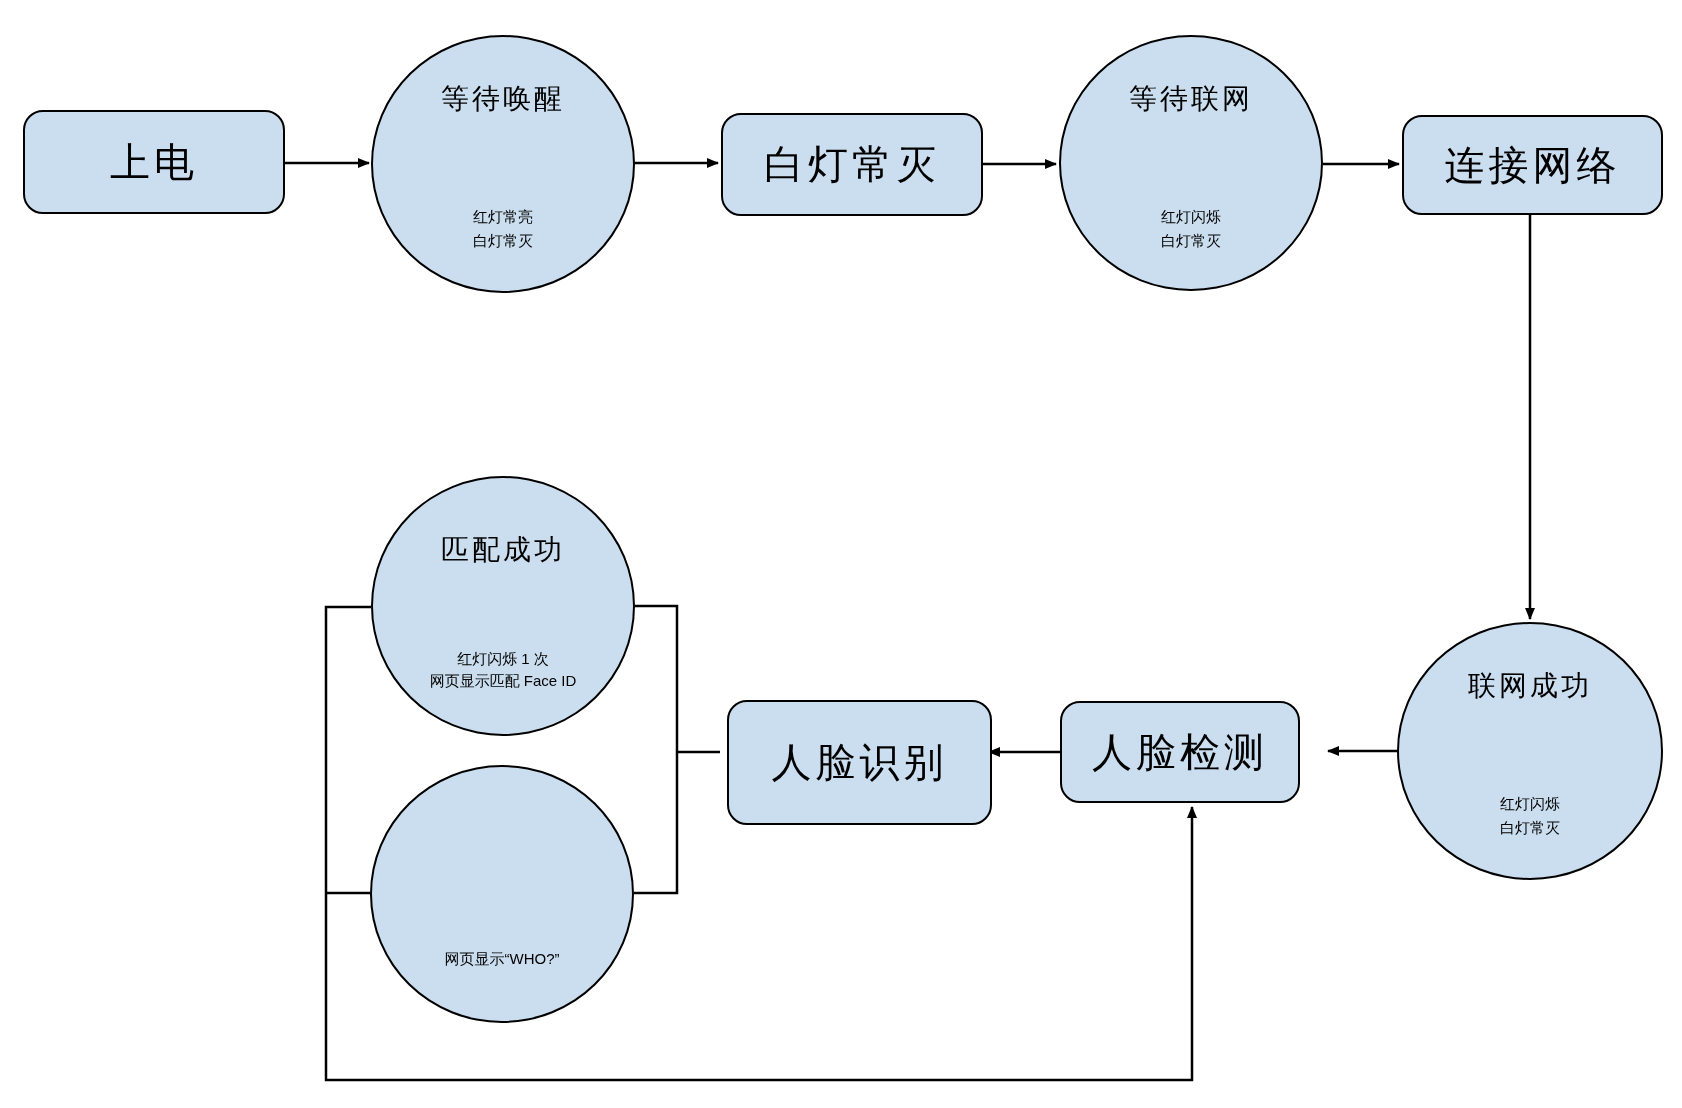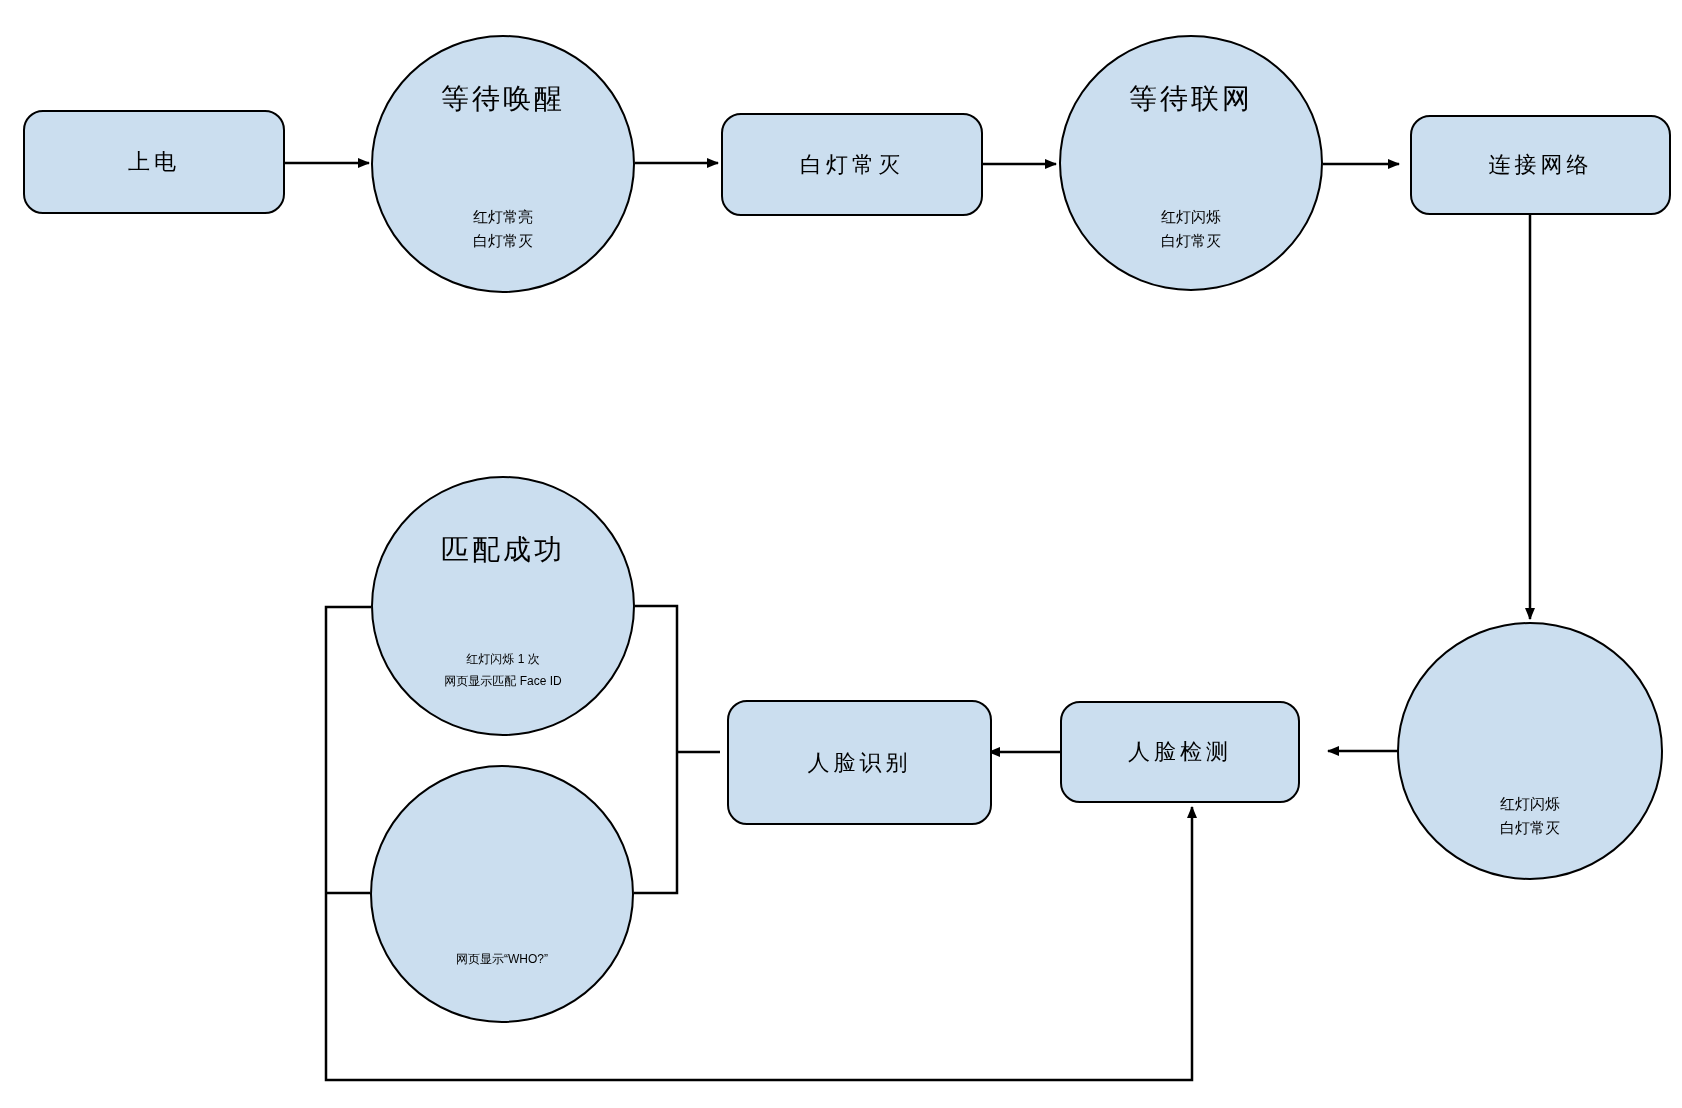--- a/index.html
+++ b/index.html
@@ -11,33 +11,33 @@
   }
   #canvas{position:absolute;left:0;top:0;width:1682px;height:1108px;}
   svg.edges{position:absolute;left:0;top:0;width:1682px;height:1108px;z-index:1;}
   .node{
     position:absolute;z-index:2;box-sizing:border-box;
     background:#cbdeef;border:2.5px solid #000;
   }
   .rect-node{
     border-radius:20px;
     display:flex;align-items:center;justify-content:center;
-    font-size:22px;letter-spacing:4px;
+    font-size:40px;letter-spacing:4px;
   }
   .circle-node{border-radius:50%;}
   .circle-title{
     position:absolute;left:0;right:0;top:40px;
     text-align:center;font-size:28px;letter-spacing:3px;line-height:44px;
   }
   .circle-title.lower{top:50px;}
   .circle-notes{
     position:absolute;left:0;right:0;top:168px;
     text-align:center;font-size:15px;line-height:24px;
   }
-  .circle-notes.small{font-size:12px;line-height:22px;top:170px;}
+  .circle-notes.small{font-size:15px;line-height:22px;top:170px;}
   .circle-notes.single{top:181px;}
 </style>
 </head>
 <body>
 
 <div id="canvas">
 
   <svg class="edges" viewBox="0 0 1682 1108" xmlns="http://www.w3.org/2000/svg">
     <defs>
       <marker id="arrow" markerWidth="13" markerHeight="10" refX="11" refY="5" orient="auto" markerUnits="userSpaceOnUse">
@@ -79,25 +79,26 @@
   </div>
 
   <div class="node circle-node" style="left:1059px;top:35px;width:264px;height:256px;">
     <div class="circle-title">等待联网</div>
     <div class="circle-notes">
       <div>红灯闪烁</div>
       <div>白灯常灭</div>
     </div>
   </div>
 
-  <div class="node rect-node" style="left:1402px;top:115px;width:261px;height:100px;margin-left:8px;">
+  <div class="node rect-node" style="left:1402px;top:115px;width:261px;height:100px;">
     <span>连接网络</span>
   </div>
 
   <div class="node circle-node" style="left:1397px;top:622px;width:266px;height:258px;">
+    <div class="circle-title">联网成功</div>
     <div class="circle-notes">
       <div>红灯闪烁</div>
       <div>白灯常灭</div>
     </div>
   </div>
 
   <div class="node rect-node" style="left:720px;top:700px;width:265px;height:125px;margin-left:7px;">
     <span>人脸识别</span>
   </div>
 

